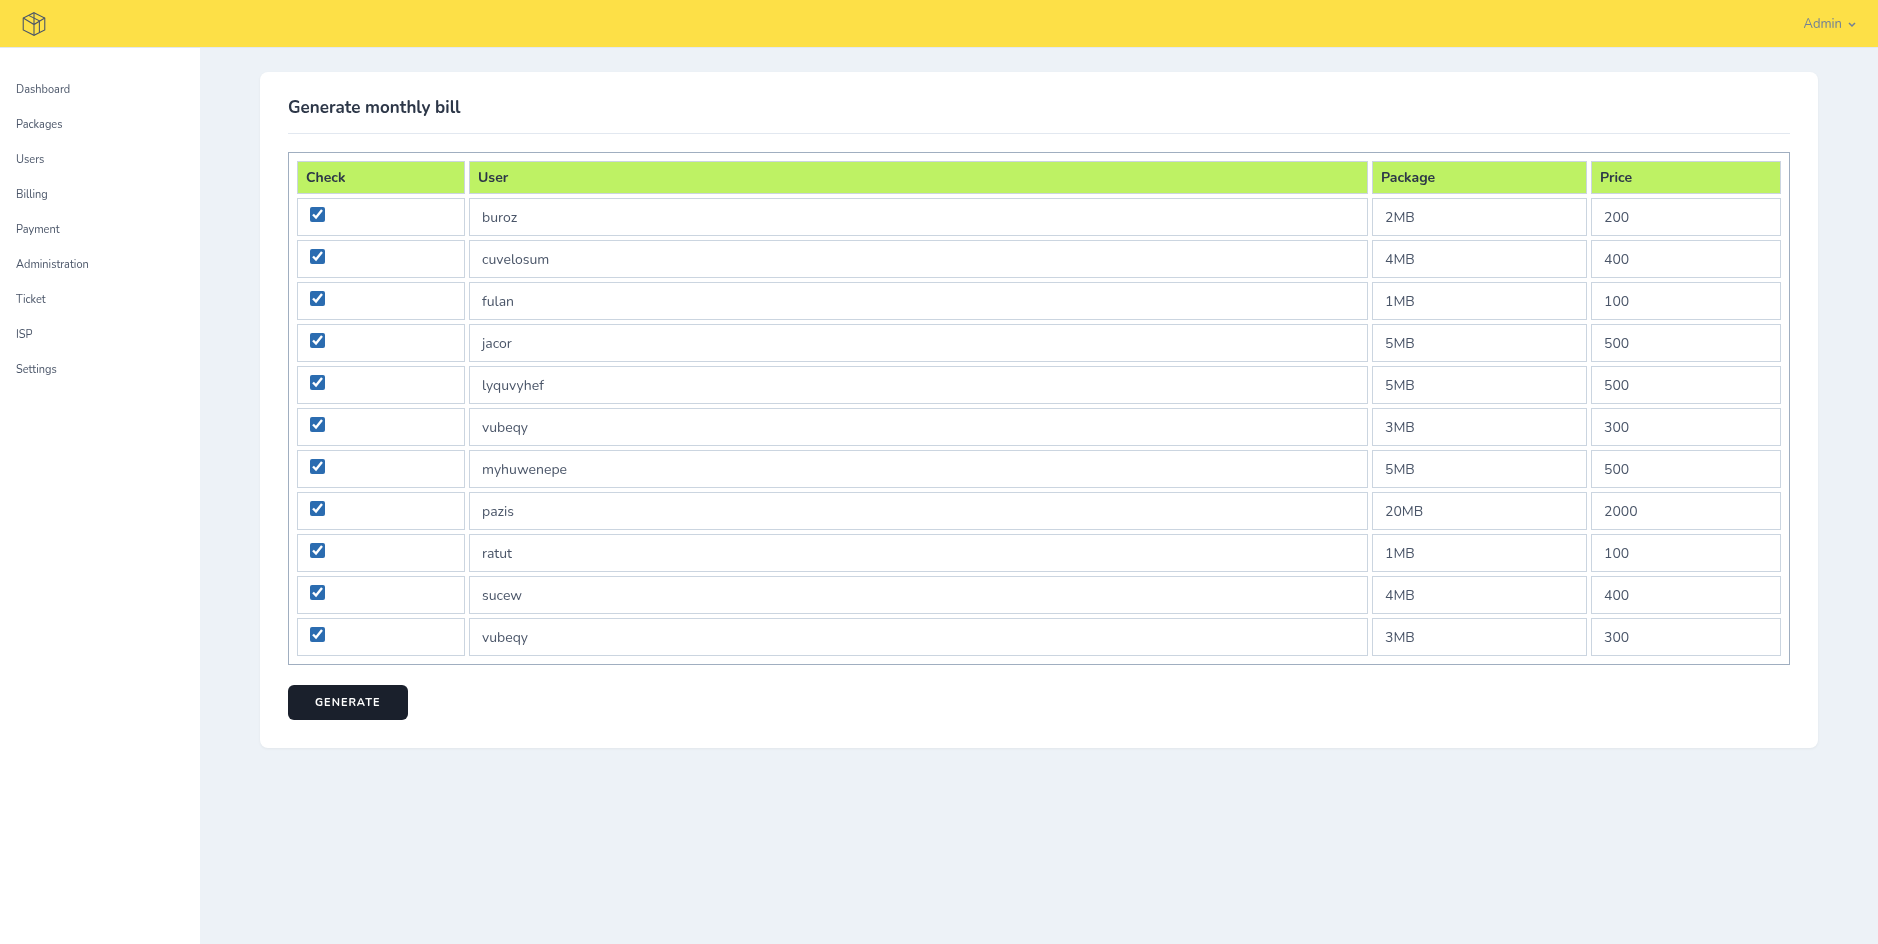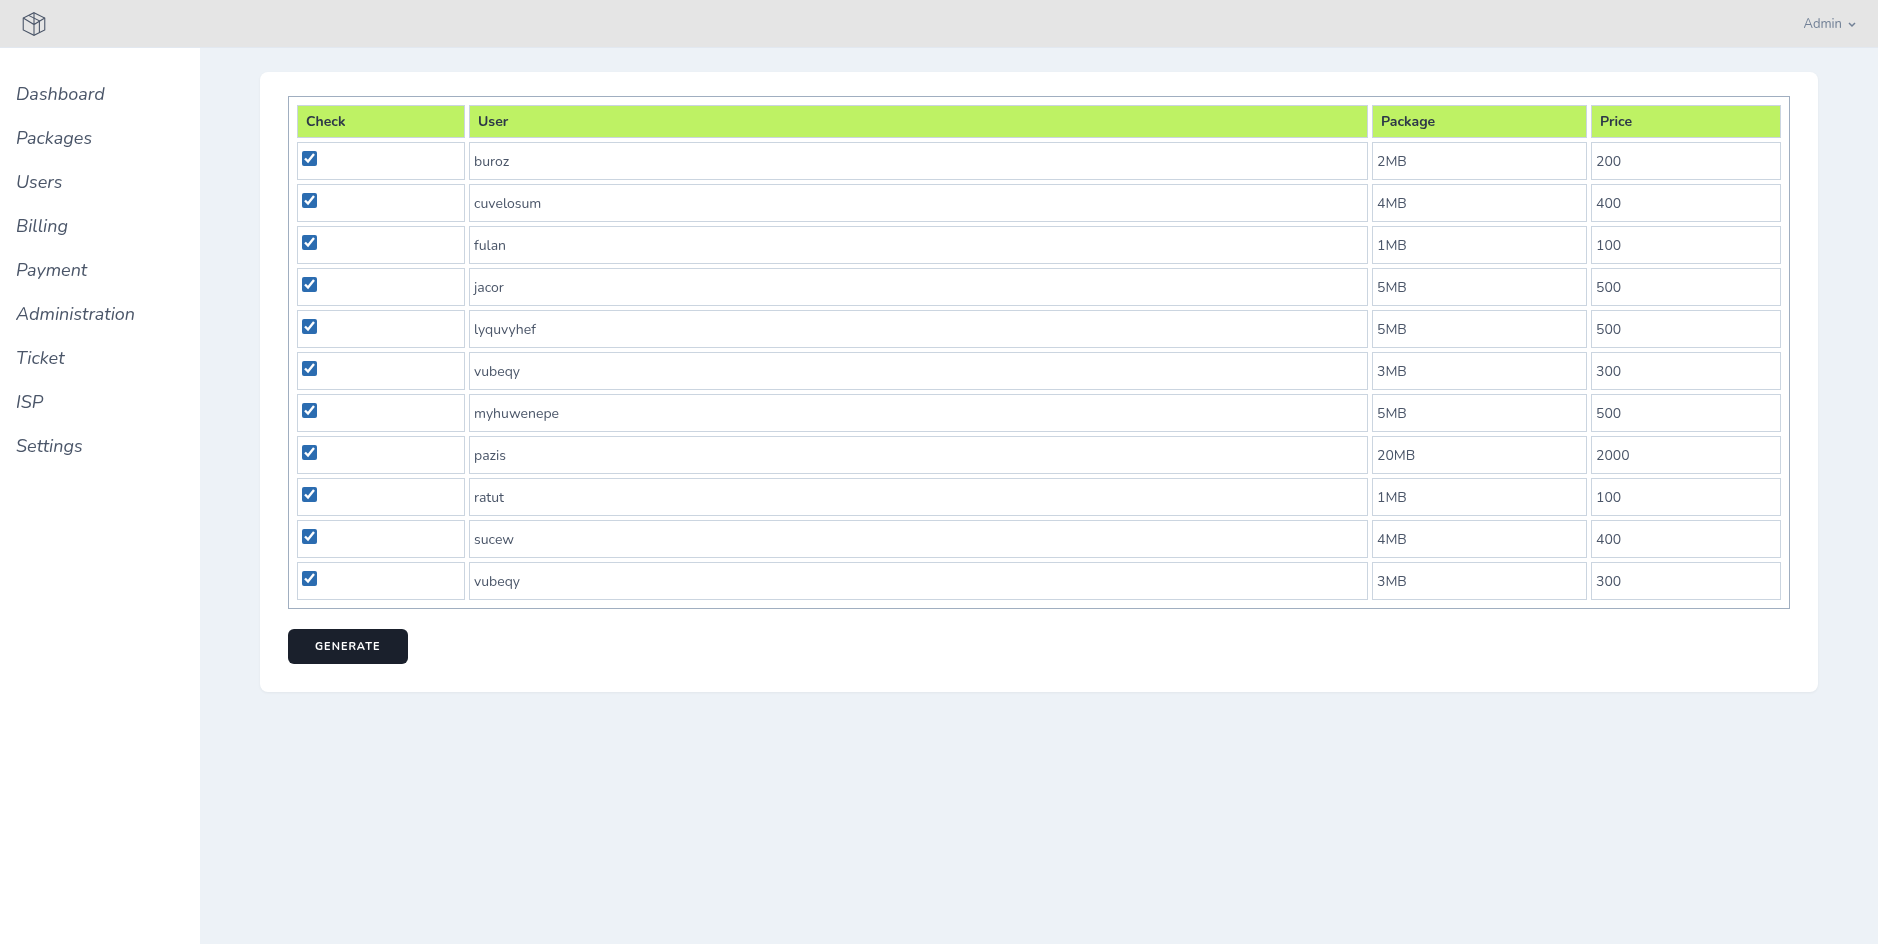--- a/index.html
+++ b/index.html
@@ -9,21 +9,21 @@
       color: #2d3748;
       font-size: 14px;
     }
     .topbar {
       height: 48px;
       display: flex;
       align-items: center;
       justify-content: space-between;
       padding: 0 20px;
       border-bottom: 1px solid #e2e8f0;
-      background: #e5e5e5;
+      background: #fde047;
     }
     .logo svg { width: 28px; height: 28px; display: block; }
     .user-menu {
       display: flex;
       align-items: center;
       gap: 4px;
       color: #718096;
       font-size: 13px;
       cursor: pointer;
       background: none;
@@ -36,23 +36,22 @@
       width: 200px;
       background: #fff;
       padding: 24px 16px;
       min-height: calc(100vh - 48px);
     }
     .sidebar-item {
       display: block;
       padding: 10px 0;
       color: #4a5568;
       text-decoration: none;
-      font-size: 18px;
-      cursor: pointer;
-      font-style: italic;
+      font-size: 11px;
+      cursor: pointer;
     }
     .main {
       flex: 1;
       background: #edf2f7;
       padding: 24px 60px;
       min-height: calc(100vh - 48px);
     }
     .card {
       background: #fff;
       border-radius: 8px;
@@ -85,21 +84,21 @@
       text-align: left;
       background: #bef264;
       border: 1px solid #cbd5e0;
       padding: 6px 8px;
       font-weight: 700;
       color: #2d3748;
       font-size: 14px;
     }
     .bill-table td {
       border: 1px solid #cbd5e0;
-      padding: 8px 4px;
+      padding: 8px 12px;
       color: #4a5568;
       font-size: 14px;
       vertical-align: middle;
       height: 36px;
     }
     .bill-table input[type="checkbox"] {
       width: 15px;
       height: 15px;
       accent-color: #2b6cb0;
       cursor: pointer;
@@ -146,20 +145,21 @@
     <a class="sidebar-item">Billing</a>
     <a class="sidebar-item">Payment</a>
     <a class="sidebar-item">Administration</a>
     <a class="sidebar-item">Ticket</a>
     <a class="sidebar-item">ISP</a>
     <a class="sidebar-item">Settings</a>
   </nav>
 
   <main class="main">
     <div class="card">
+      <h2 class="card-title">Generate monthly bill</h2>
 
       <div class="table-wrapper">
         <table class="bill-table">
           <colgroup>
             <col class="col-check">
             <col class="col-user">
             <col class="col-package">
             <col class="col-price">
           </colgroup>
           <thead>

